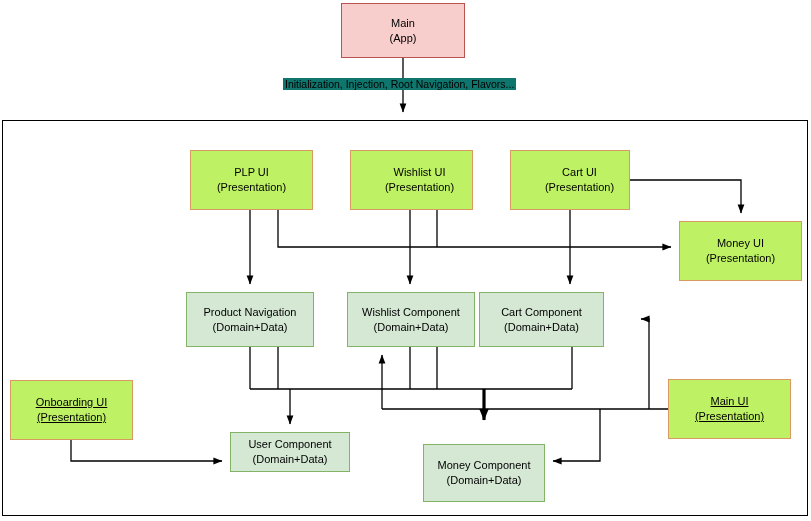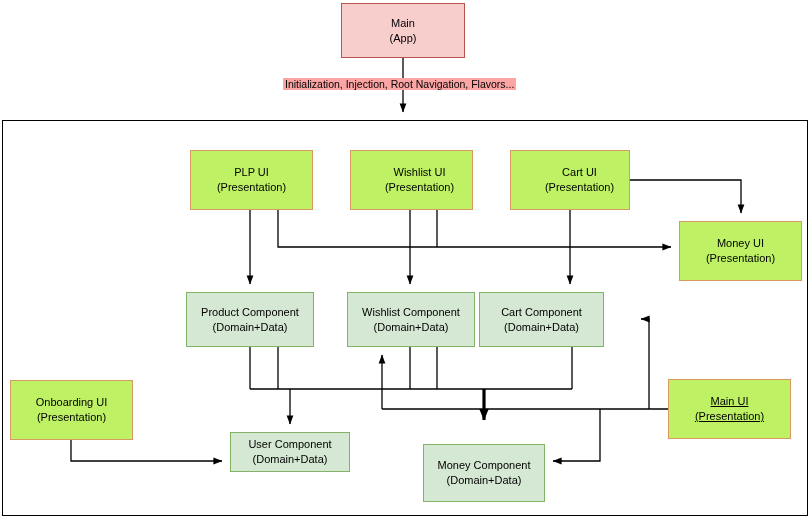--- a/index.html
+++ b/index.html
@@ -41,21 +41,21 @@
   }
   .node .l1, .node .l2 { display: block; white-space: nowrap; }
   .fill-pink  { background: #f8cecc; border-color: #b85450; }
   .fill-orange{ background: #bef264; border-color: #d79b61; }
   .fill-green { background: #d5e8d4; border-color: #82b366; }
   .edge-label {
     position: absolute;
     font-size: 10.5px;
     color: #000000;
     white-space: nowrap;
-    background: #fca5a5;
+    background: #0f766e;
     padding: 0 2px;
   }
   .container-box {
     position: absolute;
     box-sizing: border-box;
     border: 1.4px solid #000000;
     background: transparent;
   }
 </style>
 </head>
@@ -138,35 +138,35 @@
     <span class="l1">Cart UI</span>
     <span class="l2">(Presentation)</span>
   </div>
 
   <div class="node fill-orange" style="left:679px; top:221px; width:123px; height:60px;">
     <span class="l1">Money UI</span>
     <span class="l2">(Presentation)</span>
   </div>
 
   <div class="node fill-green" style="left:186px; top:292px; width:128px; height:55px;">
-    <span class="l1">Product Component</span>
+    <span class="l1">Product Navigation</span>
     <span class="l2">(Domain+Data)</span>
   </div>
 
   <div class="node fill-green" style="left:347px; top:292px; width:128px; height:55px;">
     <span class="l1">Wishlist Component</span>
     <span class="l2">(Domain+Data)</span>
   </div>
 
   <div class="node fill-green" style="left:479px; top:292px; width:125px; height:55px;">
     <span class="l1">Cart Component</span>
     <span class="l2">(Domain+Data)</span>
   </div>
 
-  <div class="node fill-orange" style="left:10px; top:380px; width:123px; height:60px;">
+  <div class="node fill-orange" style="left:10px; top:380px; width:123px; height:60px;text-decoration:underline;">
     <span class="l1">Onboarding UI</span>
     <span class="l2">(Presentation)</span>
   </div>
 
   <div class="node fill-orange" style="left:668px; top:379px; width:123px; height:60px;text-decoration:underline;">
     <span class="l1">Main UI</span>
     <span class="l2">(Presentation)</span>
   </div>
 
   <div class="node fill-green" style="left:230px; top:432px; width:120px; height:40px;">

